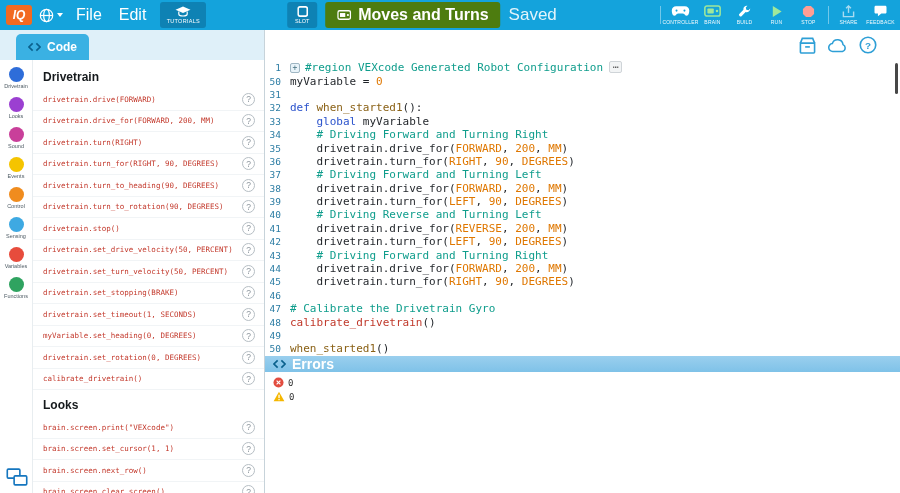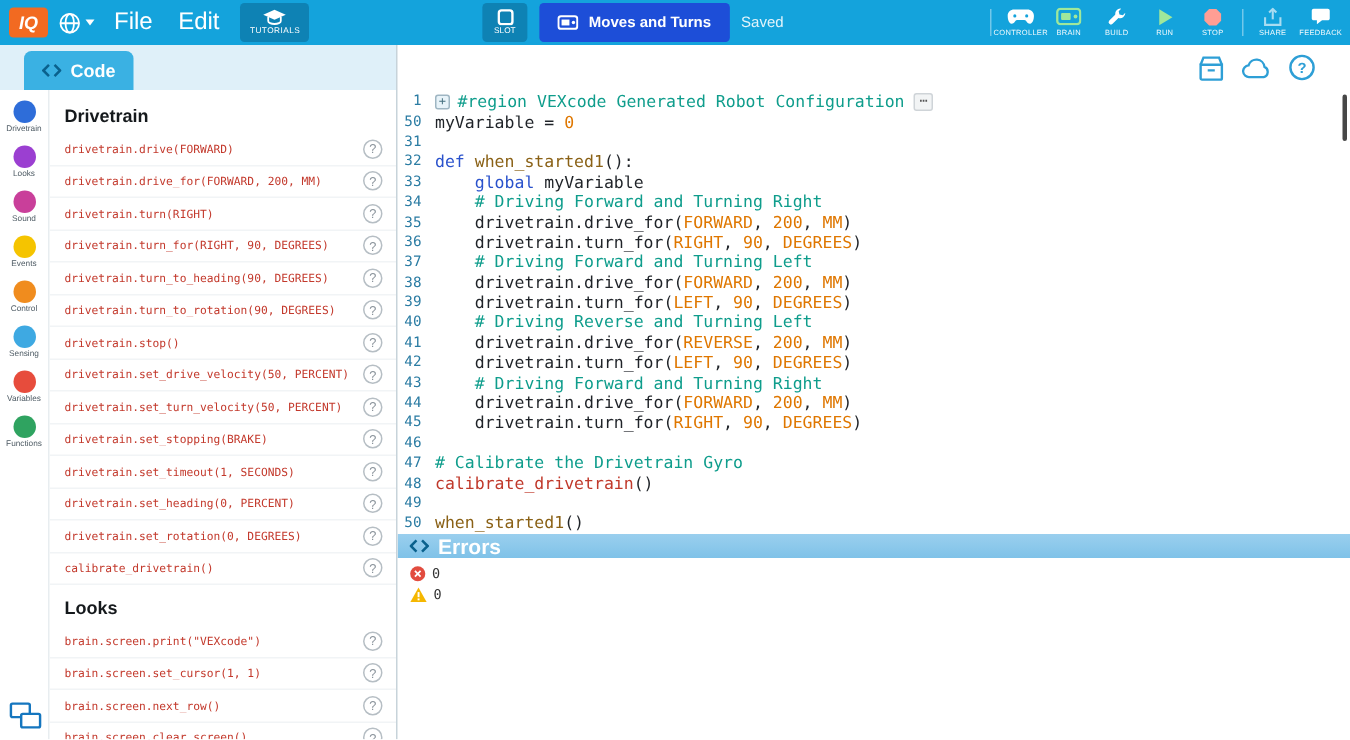--- a/index.html
+++ b/index.html
@@ -12,22 +12,22 @@
   .tb-left{display:flex;align-items:center;gap:5px;padding-left:6px}
   .logo{width:26px;height:20px;background:#F26A21;border-radius:3px;display:flex;align-items:center;justify-content:center;font-weight:bold;font-style:italic;font-size:12px}
   .globe-btn{display:flex;align-items:center;gap:3px;background:none;border:none;color:#fff;cursor:pointer;padding:2px}
   .caret{width:0;height:0;border-left:3.5px solid transparent;border-right:3.5px solid transparent;border-top:4px solid #fff}
   .tb-menu{background:none;border:none;color:#fff;font-size:16px;font-family:inherit;padding:4px 6px;cursor:pointer}
   .tutorials-btn{display:flex;flex-direction:column;align-items:center;justify-content:center;gap:1px;background:#0E82B4;border:none;border-radius:3px;color:#fff;width:46px;height:26px;cursor:pointer;margin-left:3px}
   .tutorials-btn span{font-size:5.5px;letter-spacing:.3px;font-family:inherit}
   .tb-center{position:absolute;left:50%;top:0;height:30px;transform:translateX(calc(-50% - 28px));display:flex;align-items:center;gap:8px}
   .slot-btn{display:flex;flex-direction:column;align-items:center;justify-content:center;gap:1px;background:#0E82B4;border:none;border-radius:3px;width:30px;height:26px;color:#fff;cursor:pointer}
   .slot-btn .slot-label{font-size:5.5px;font-family:inherit}
-  .project-pill{display:flex;align-items:center;gap:7px;background:#1d4ed8;border:none;border-radius:3px;height:26px;padding:0 12px;color:#fff;font-size:10px;font-weight:bold;font-family:inherit;cursor:pointer;white-space:nowrap}
-  .saved{font-size:10px;color:rgba(255,255,255,.88)}
+  .project-pill{display:flex;align-items:center;gap:7px;background:#4d7c0f;border:none;border-radius:3px;height:26px;padding:0 12px;color:#fff;font-size:16px;font-weight:bold;font-family:inherit;cursor:pointer;white-space:nowrap}
+  .saved{font-size:17px;color:rgba(255,255,255,.88)}
   .tb-right{margin-left:auto;display:flex;align-items:center;gap:1px;padding-right:4px}
   .tb-icon-btn{display:flex;flex-direction:column;align-items:center;justify-content:center;gap:1.5px;width:31px;height:28px;background:none;border:none;color:#fff;cursor:pointer}
   .tb-icon-label{font-size:5px;letter-spacing:.2px;color:rgba(255,255,255,.95);font-family:inherit;white-space:nowrap}
   .tb-divider{width:1px;height:18px;background:rgba(255,255,255,.4);margin:0 3px}
 
   
   .left-panel{position:absolute;top:30px;left:0;bottom:0;width:265px;background:#fff;border-right:1px solid #C7D3DA;display:flex;flex-direction:column;z-index:4}
   .tabstrip{height:30px;background:#DFF0F9;display:flex;align-items:flex-end;padding-left:16px;flex:none}
   .code-tab{display:flex;align-items:center;gap:6px;height:26px;padding:0 12px;background:#3AB1E3;border:none;border-radius:5px 5px 0 0;color:#fff;font-size:12px;font-weight:bold;font-family:inherit;cursor:pointer}
   .toolbox-row{flex:1;display:flex;min-height:0}
@@ -255,21 +255,21 @@
           </div>
           <div class="cmd-row">
             <span class="cmd-text">drivetrain.set_stopping(BRAKE)</span>
             <button class="help-btn">?</button>
           </div>
           <div class="cmd-row">
             <span class="cmd-text">drivetrain.set_timeout(1, SECONDS)</span>
             <button class="help-btn">?</button>
           </div>
           <div class="cmd-row">
-            <span class="cmd-text">drivetrain.set_heading(0, PERCENT)</span>
+            <span class="cmd-text">myVariable.set_heading(0, DEGREES)</span>
             <button class="help-btn">?</button>
           </div>
           <div class="cmd-row">
             <span class="cmd-text">drivetrain.set_rotation(0, DEGREES)</span>
             <button class="help-btn">?</button>
           </div>
           <div class="cmd-row">
             <span class="cmd-text">calibrate_drivetrain()</span>
             <button class="help-btn">?</button>
           </div>

